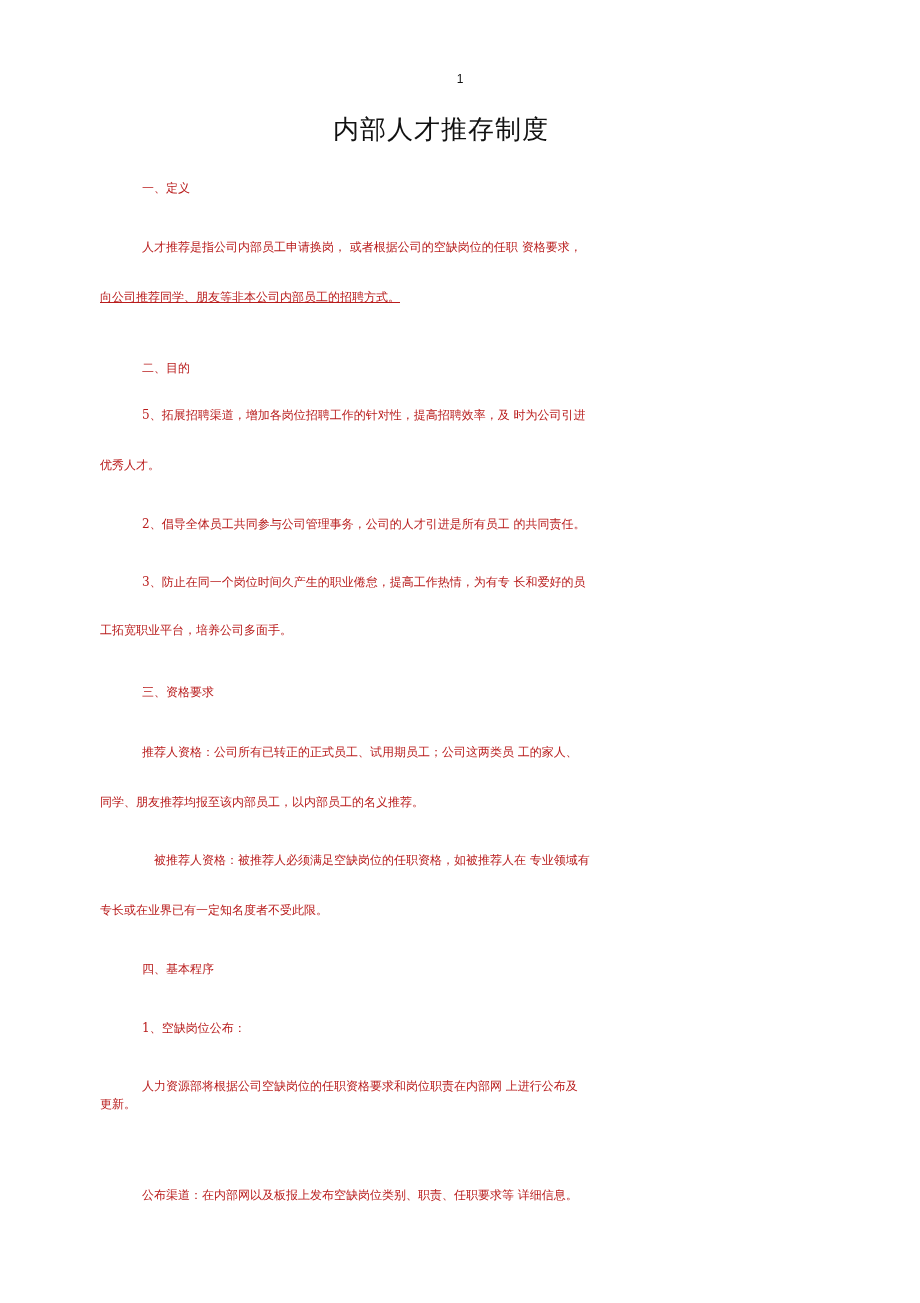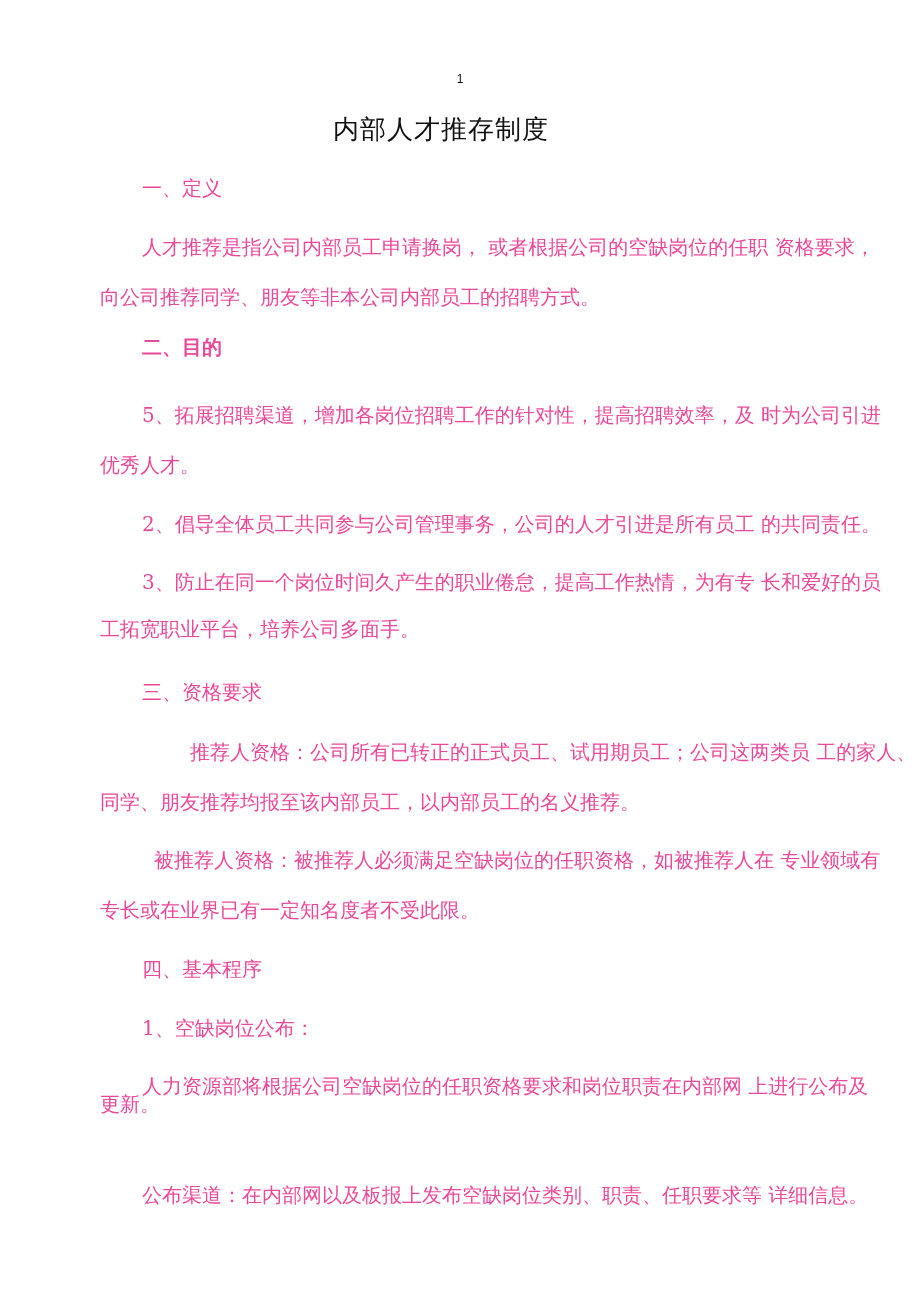--- a/index.html
+++ b/index.html
@@ -32,48 +32,48 @@
       width: 882px;
       text-align: center;
       font-size: 26px;
       letter-spacing: 1px;
       color: #111;
     }
     .line {
       position: absolute;
       left: 100px;
       white-space: nowrap;
-      font-size: 20px;
+      font-size: 12px;
       line-height: 24px;
-      color: #ec4899;
+      color: #b91c1c;
     }
     .indent { left: 142px; }
     .heading { left: 142px; }
     .flush { left: 100px; }
   </style>
 </head>
 <body>
 
 <div>
   <div class="page-number">1</div>
   <div class="title">内部人才推存制度</div>
 
   <div class="line heading" style="top:176px;">一、定义</div>
   <div class="line indent" style="top:235px;">人才推荐是指公司内部员工申请换岗， 或者根据公司的空缺岗位的任职 资格要求，</div>
-  <div class="line flush" style="top:285px;">向公司推荐同学、朋友等非本公司内部员工的招聘方式。</div>
+  <div class="line flush" style="top:285px;text-decoration:underline;">向公司推荐同学、朋友等非本公司内部员工的招聘方式。</div>
 
-  <div class="line heading" style="top:335px;font-weight:bold;">二、目的</div>
+  <div class="line heading" style="top:356px;">二、目的</div>
   <div class="line indent" style="top:403px;">5、拓展招聘渠道，增加各岗位招聘工作的针对性，提高招聘效率，及 时为公司引进</div>
   <div class="line flush" style="top:453px;">优秀人才。</div>
   <div class="line indent" style="top:512px;">2、倡导全体员工共同参与公司管理事务，公司的人才引进是所有员工 的共同责任。</div>
   <div class="line indent" style="top:570px;">3、防止在同一个岗位时间久产生的职业倦怠，提高工作热情，为有专 长和爱好的员</div>
   <div class="line flush" style="top:619px;font-family:Liberation Mono, monospace;">工拓宽职业平台，培养公司多面手。</div>
 
   <div class="line heading" style="top:680px;">三、资格要求</div>
-  <div class="line indent" style="top:740px;margin-left:48px;">推荐人资格：公司所有已转正的正式员工、试用期员工；公司这两类员 工的家人、</div>
+  <div class="line indent" style="top:740px;">推荐人资格：公司所有已转正的正式员工、试用期员工；公司这两类员 工的家人、</div>
   <div class="line flush" style="top:790px;">同学、朋友推荐均报至该内部员工，以内部员工的名义推荐。</div>
   <div class="line indent" style="top:848px;margin-left:12px;">被推荐人资格：被推荐人必须满足空缺岗位的任职资格，如被推荐人在 专业领域有</div>
   <div class="line flush" style="top:898px;">专长或在业界已有一定知名度者不受此限。</div>
 
   <div class="line heading" style="top:957px;">四、基本程序</div>
   <div class="line indent" style="top:1016px;">1、空缺岗位公布：</div>
   <div class="line indent" style="top:1074px;">人力资源部将根据公司空缺岗位的任职资格要求和岗位职责在内部网 上进行公布及</div>
   <div class="line flush" style="top:1092px;">更新。</div>
   <div class="line indent" style="top:1183px;">公布渠道：在内部网以及板报上发布空缺岗位类别、职责、任职要求等 详细信息。</div>
 </div>

